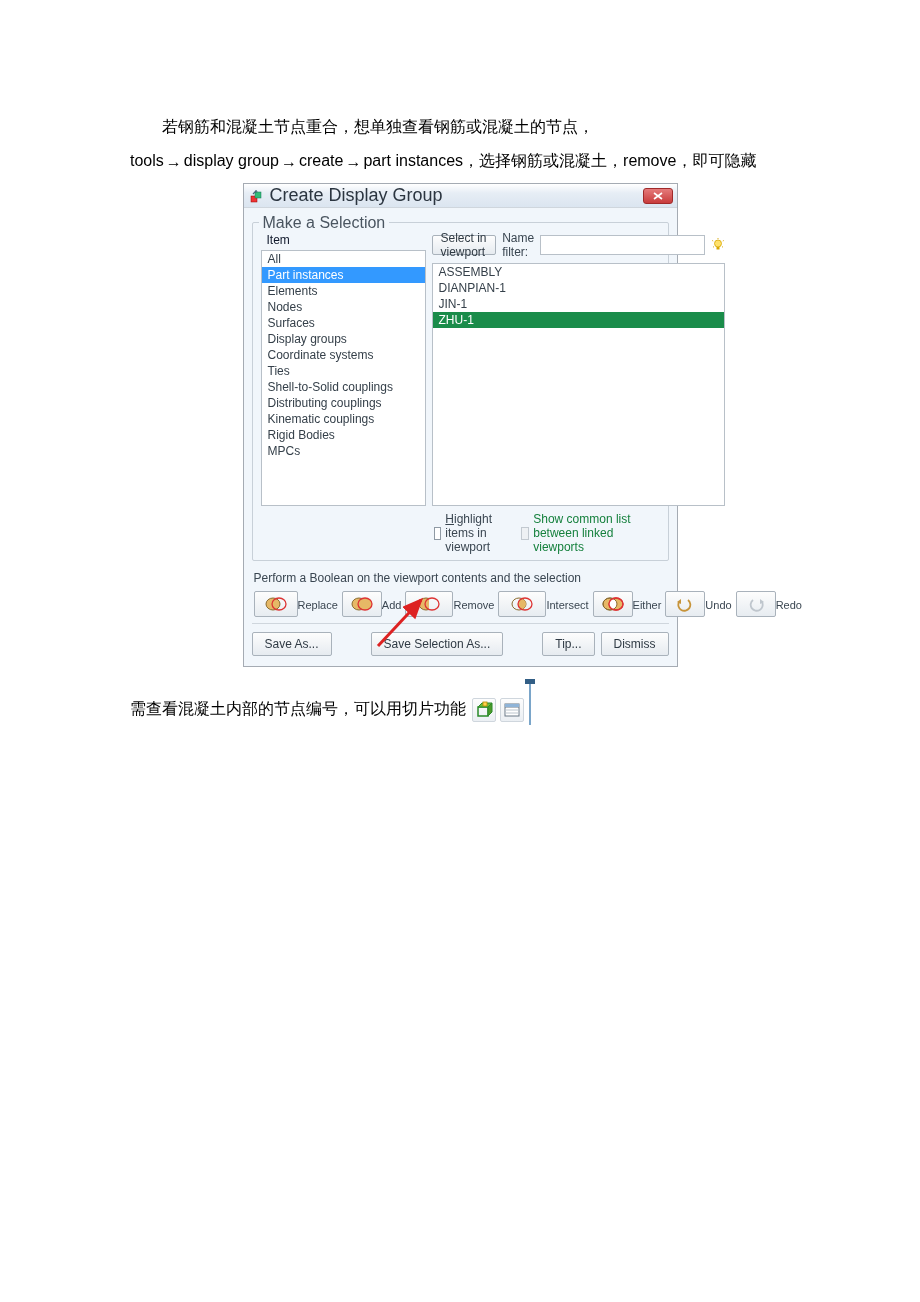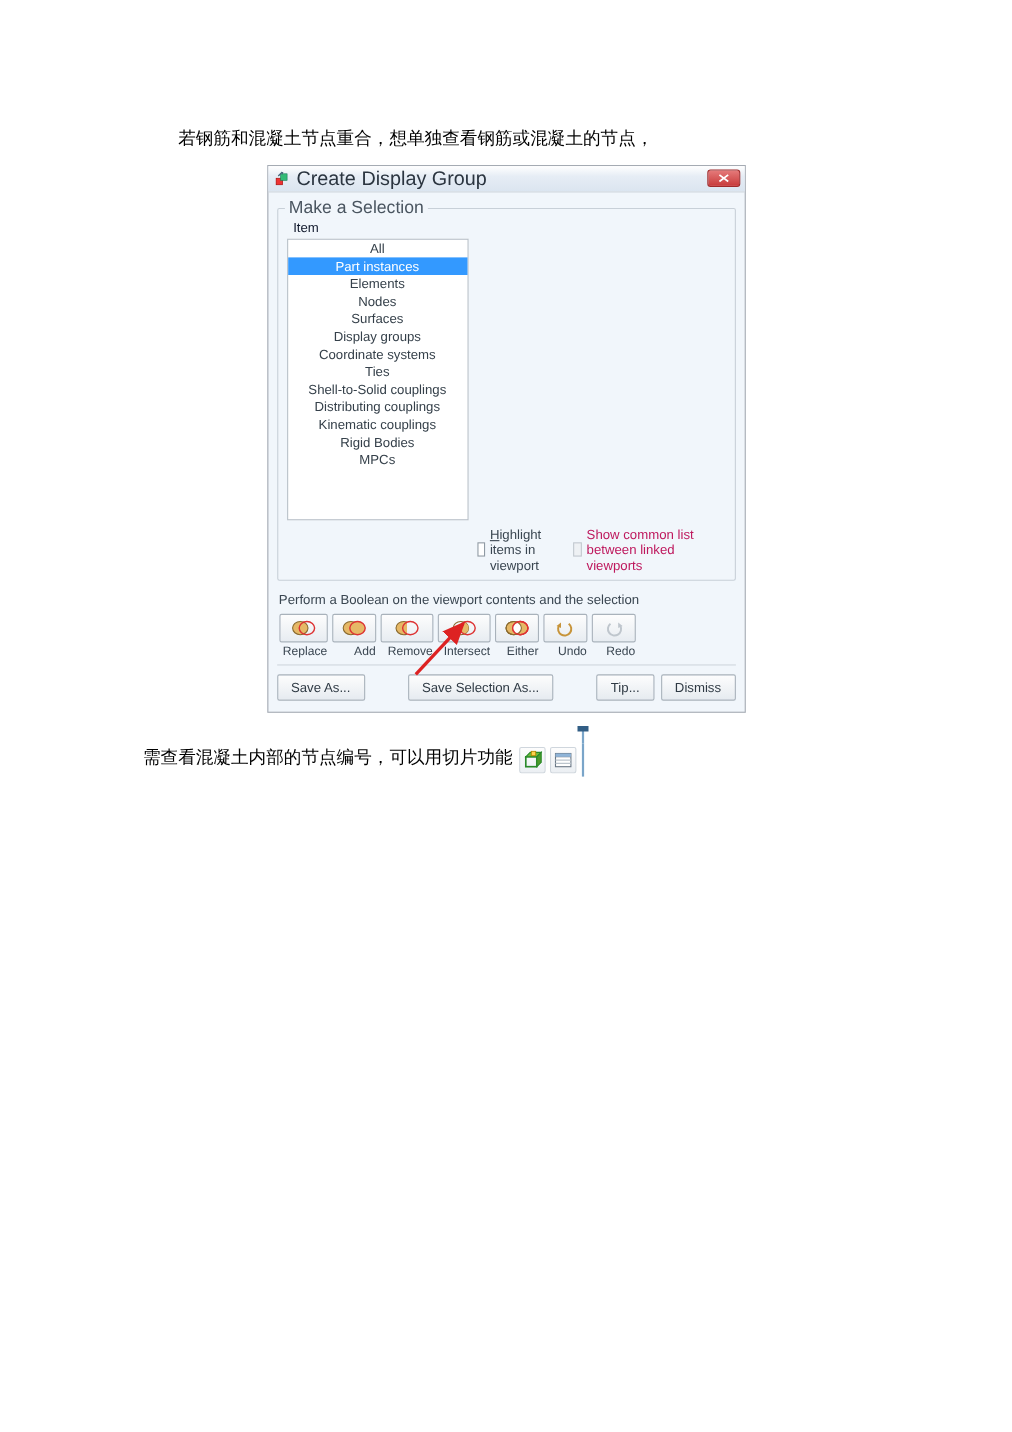--- a/index.html
+++ b/index.html
@@ -69,21 +69,21 @@
     background: #f1f6fb;
     padding: 0 4px;
     font-size: 16px;
     color: #4a5560;
   }
   .sel-row { display: flex; gap: 6px; }
   .item-list {
     width: 165px;
     border: 1px solid #b8c0c8;
     background: #ffffff;
-    display: flex; flex-direction: column; text-align: center;
+    display: flex; flex-direction: column;
   }
   .item-label { padding: 2px 6px 3px 6px; color: #0f172a; }
   .item-cell { padding: 1px 6px; color: #35404a; cursor: default; }
   .item-cell.sel { background: #3399ff; color: #fff; }
 
   .right-col {
     flex: 1;
     display: flex; flex-direction: column; gap: 4px;
   }
   .toprow { display: flex; align-items: center; gap: 6px; }
@@ -117,21 +117,21 @@
   }
   .right-item { padding: 1px 6px; color: #35404a; }
   .right-item.sel { background: #1a8c4a; color: #fff; }
 
   .chk-col {
     margin-top: 6px;
     padding-left: 173px;
     display: flex; gap: 2px;
   }
   .chk-row { display: flex; align-items: center; gap: 4px; color: #3a4651; position: relative; }
-  .chk-row.disabled { color: #be185d; }
+  .chk-row.disabled { color: #15803d; }
   .chkbox {
     width: 13px; height: 13px;
     border: 1px solid #8f9aa4;
     background: #fff;
     display: inline-block;
   }
   .chk-row.disabled .chkbox { border-color: #c2c9d0; background: #eef1f4; }
 
   .red-arrow {
     position: absolute;
@@ -142,21 +142,21 @@
   .boolean-label { margin: 10px 0 6px 2px; color: #3a4651; font-size: 12px; }
   .op-row { display: flex; gap: 4px; margin-bottom: 2px; padding: 0 2px; }
   .op-btn {
     height: 26px;
     border: 1px solid #a9b2bb;
     border-radius: 2px;
     background: linear-gradient(#fdfdfd,#e7ecf1);
     display: flex; align-items: center; justify-content: center;
   }
   .op-btn .glyph svg { display: block; }
-  .op-col { display: flex; flex-direction: column; align-items: flex-end; }
+  .op-col { display: flex; flex-direction: row; align-items: center; }
   .op-lbl { font-size: 11px; color: #3a4651; margin-top: 2px; }
   .w44 { width: 44px; }
   .w48 { width: 48px; }
   .w40 { width: 40px; }
 
   .divider { height: 1px; background: #cfd6dd; margin: 6px 0 8px 0; }
 
   .bottom-row { display: flex; gap: 6px; align-items: flex-end; }
   .push-btn {
     height: 24px;
@@ -206,20 +206,23 @@
     border-radius: 2px;
     display: flex; align-items: center; justify-content: center;
     background: linear-gradient(#fdfdfd,#ebeff3);
   }
 </style>
 </head>
 <body>
 
 <div class="doc-text">
   <p class="indent">若钢筋和混凝土节点重合，想单独查看钢筋或混凝土的节点，</p>
+  <p>
+    <span>tools</span><span class="arrow">→</span><span>display group</span><span class="arrow">→</span><span>create</span><span class="arrow">→</span><span>part instances，选择钢筋或混凝土，remove，即可隐藏</span>
+  </p>
 </div>
 
 <div class="dialog-wrap">
   <div class="dialog">
     <div class="titlebar">
       <span class="ticon">
         <svg width="14" height="14" viewBox="0 0 14 14">
           <rect x="1" y="7" width="6" height="6" fill="#e33" stroke="#900" stroke-width="0.5"></rect>
           <rect x="5" y="3" width="6" height="6" fill="#3b7" stroke="#175" stroke-width="0.5"></rect>
           <path d="M3 5 L6 2" stroke="#467" stroke-width="1.2" fill="none"></path>
@@ -252,20 +255,40 @@
                 <div class="item-cell">Coordinate systems</div>
                 <div class="item-cell">Ties</div>
                 <div class="item-cell">Shell-to-Solid couplings</div>
                 <div class="item-cell">Distributing couplings</div>
                 <div class="item-cell">Kinematic couplings</div>
                 <div class="item-cell">Rigid Bodies</div>
                 <div class="item-cell">MPCs</div>
               </div>
           </div>
 
+          <div class="right-col">
+            <div class="toprow">
+              <span class="btn-small">Select in viewport</span>
+              <span class="nf-label">Name filter:</span>
+              <input class="nf-input" style="">
+              <span class="bulb">
+                <svg width="14" height="14" viewBox="0 0 14 14">
+                  <circle cx="7" cy="5.5" r="3.5" fill="#ffe16b" stroke="#d7a600" stroke-width="0.8"></circle>
+                  <rect x="5.5" y="9" width="3" height="2.5" fill="#d7a600"></rect>
+                  <path d="M7 1 L7 0 M2.2 3 L1.2 2.5 M11.8 3 L12.8 2.5 M3 8.5 L2 9.3 M11 8.5 L12 9.3" stroke="#d7a600" stroke-width="0.9"></path>
+                </svg>
+              </span>
+            </div>
+            <div class="right-list" id="right-list">
+                <div class="right-item">ASSEMBLY</div>
+                <div class="right-item">DIANPIAN-1</div>
+                <div class="right-item">JIN-1</div>
+                <div class="right-item sel">ZHU-1</div>
+              </div>
+          </div>
         </div>
 
         <div class="chk-col">
           <div class="chk-row">
             <span class="chkbox"></span>
             <span style="position:relative;">
               <span style="text-decoration:underline">H</span><span>ighlight items in viewport</span>
             </span>
           </div>
           <div class="chk-row disabled">

